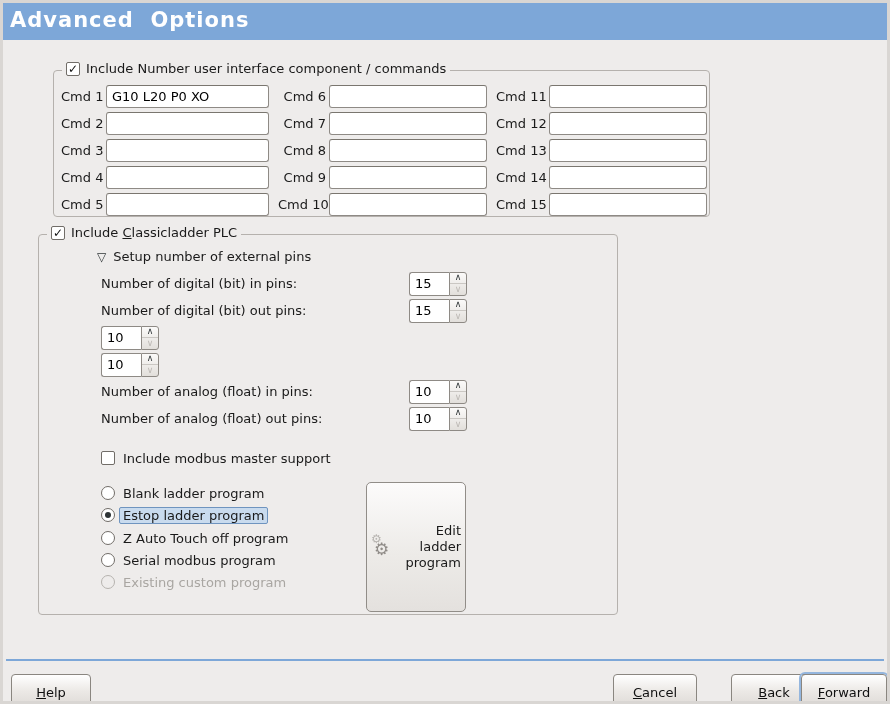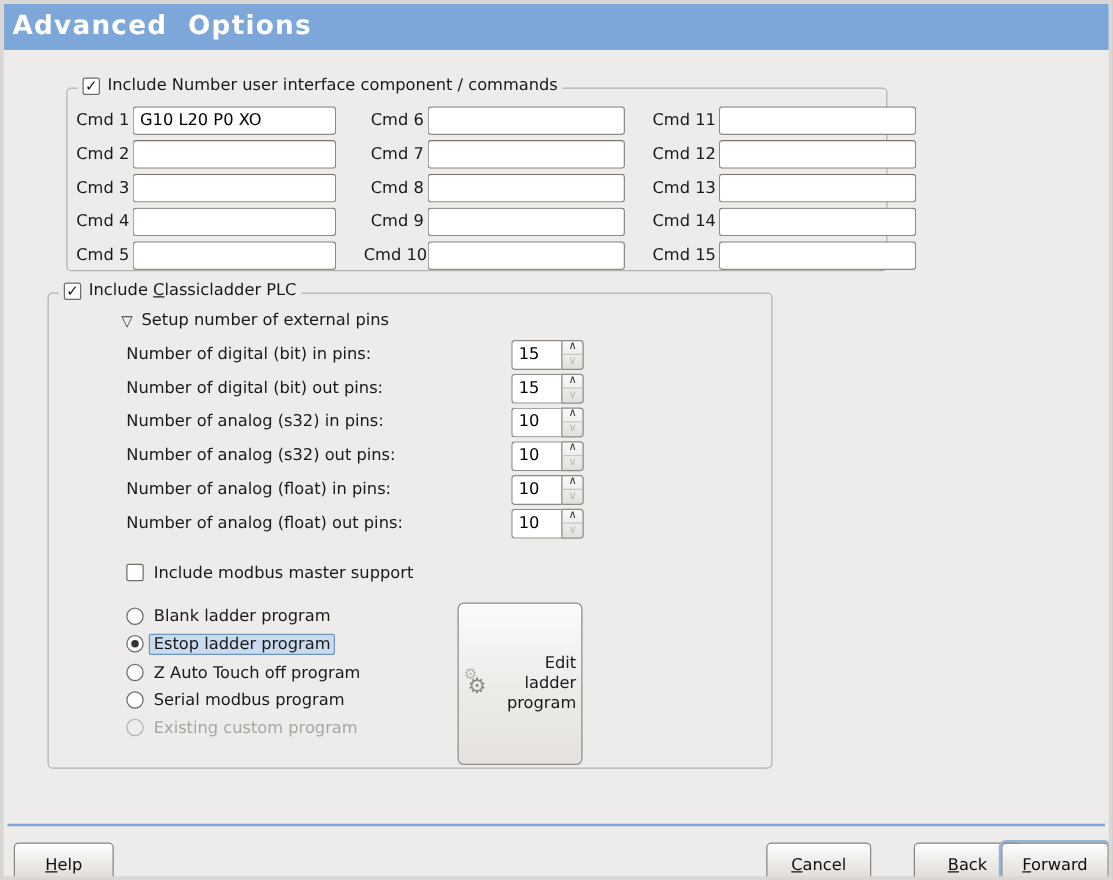--- a/index.html
+++ b/index.html
@@ -43,21 +43,21 @@
   }
   .rb.dis { border-color:#b6b3af; background:#eeeceb; }
   
   .entry {
     height:23px; background:#ffffff;
     border:1px solid #8e8a85; border-top-color:#7a766f; border-radius:3px;
     font-family:"DejaVu Sans", sans-serif; font-size:13px; color:#000;
     padding:0 5px; outline:none; width:100%;
   }
   
-  .halui-grid { position:absolute; left:7px; top:14px; display:flex; gap:22px; }
+  .halui-grid { position:absolute; left:7px; top:14px; display:flex; gap:9px; }
   .hcol { display:flex; flex-direction:column; gap:4px; }
   .hrow { display:flex; align-items:center; gap:3px; height:23px; font-size:13px; }
   .hrow .clabel { text-align:right; white-space:nowrap; color:#1a1a1a; }
   .c1 .clabel { width:42px; } .c1 .entry { width:163px; }
   .c2 .clabel { width:48px; } .c2 .entry { width:158px; }
   .c3 .clabel { width:50px; } .c3 .entry { width:158px; }
   
   .expander {
     position:absolute; left:58px; top:14px; display:flex; align-items:center;
     gap:7px; font-size:13px; color:#1a1a1a;
@@ -222,31 +222,29 @@
         <span class="plabel">Number of digital (bit) out pins:</span>
         <span class="spin">
             <input value="15" style="">
             <span class="steppers">
               <span class="step up">∧</span>
               <span class="step down">∨</span>
             </span>
           </span>
       </div>
       <div class="pinrow">
-        <span class="plabel">Number of analog (s32) in pins:</span>
         <span class="spin">
             <input value="10" style="">
             <span class="steppers">
               <span class="step up">∧</span>
               <span class="step down">∨</span>
             </span>
           </span>
       </div>
       <div class="pinrow">
-        <span class="plabel">Number of analog (s32) out pins:</span>
         <span class="spin">
             <input value="10" style="">
             <span class="steppers">
               <span class="step up">∧</span>
               <span class="step down">∨</span>
             </span>
           </span>
       </div>
       <div class="pinrow">
         <span class="plabel">Number of analog (float) in pins:</span>

